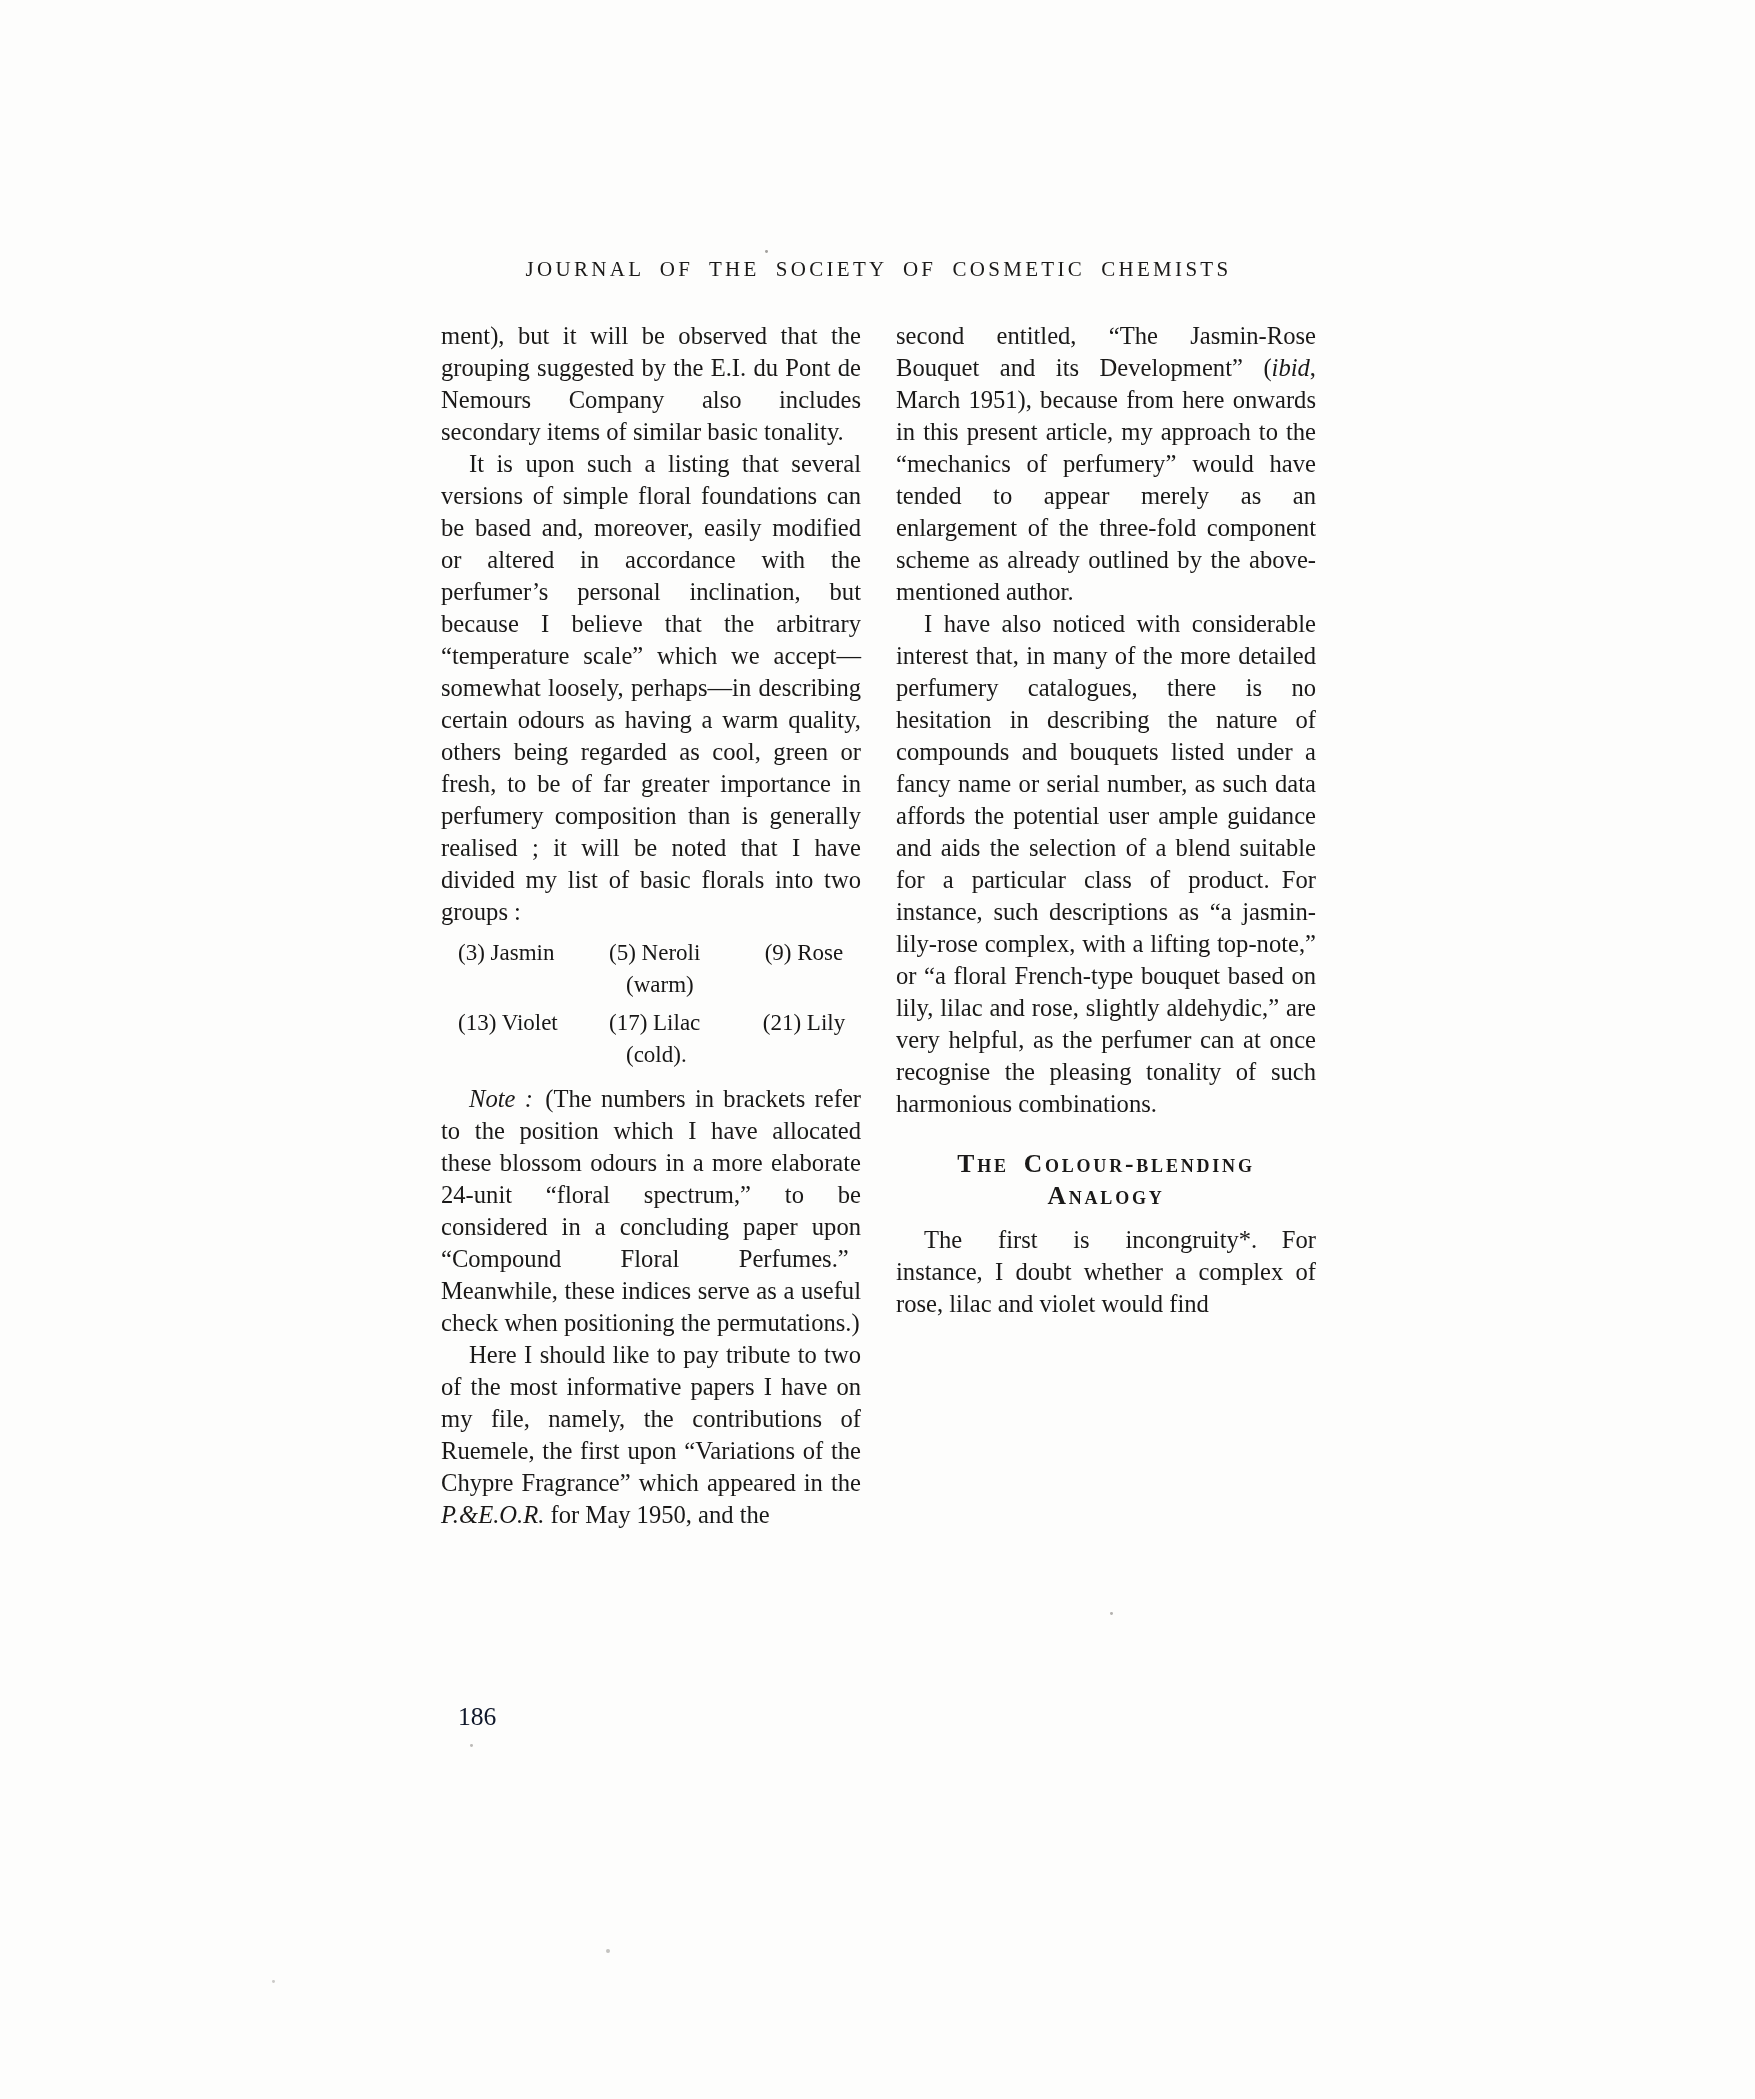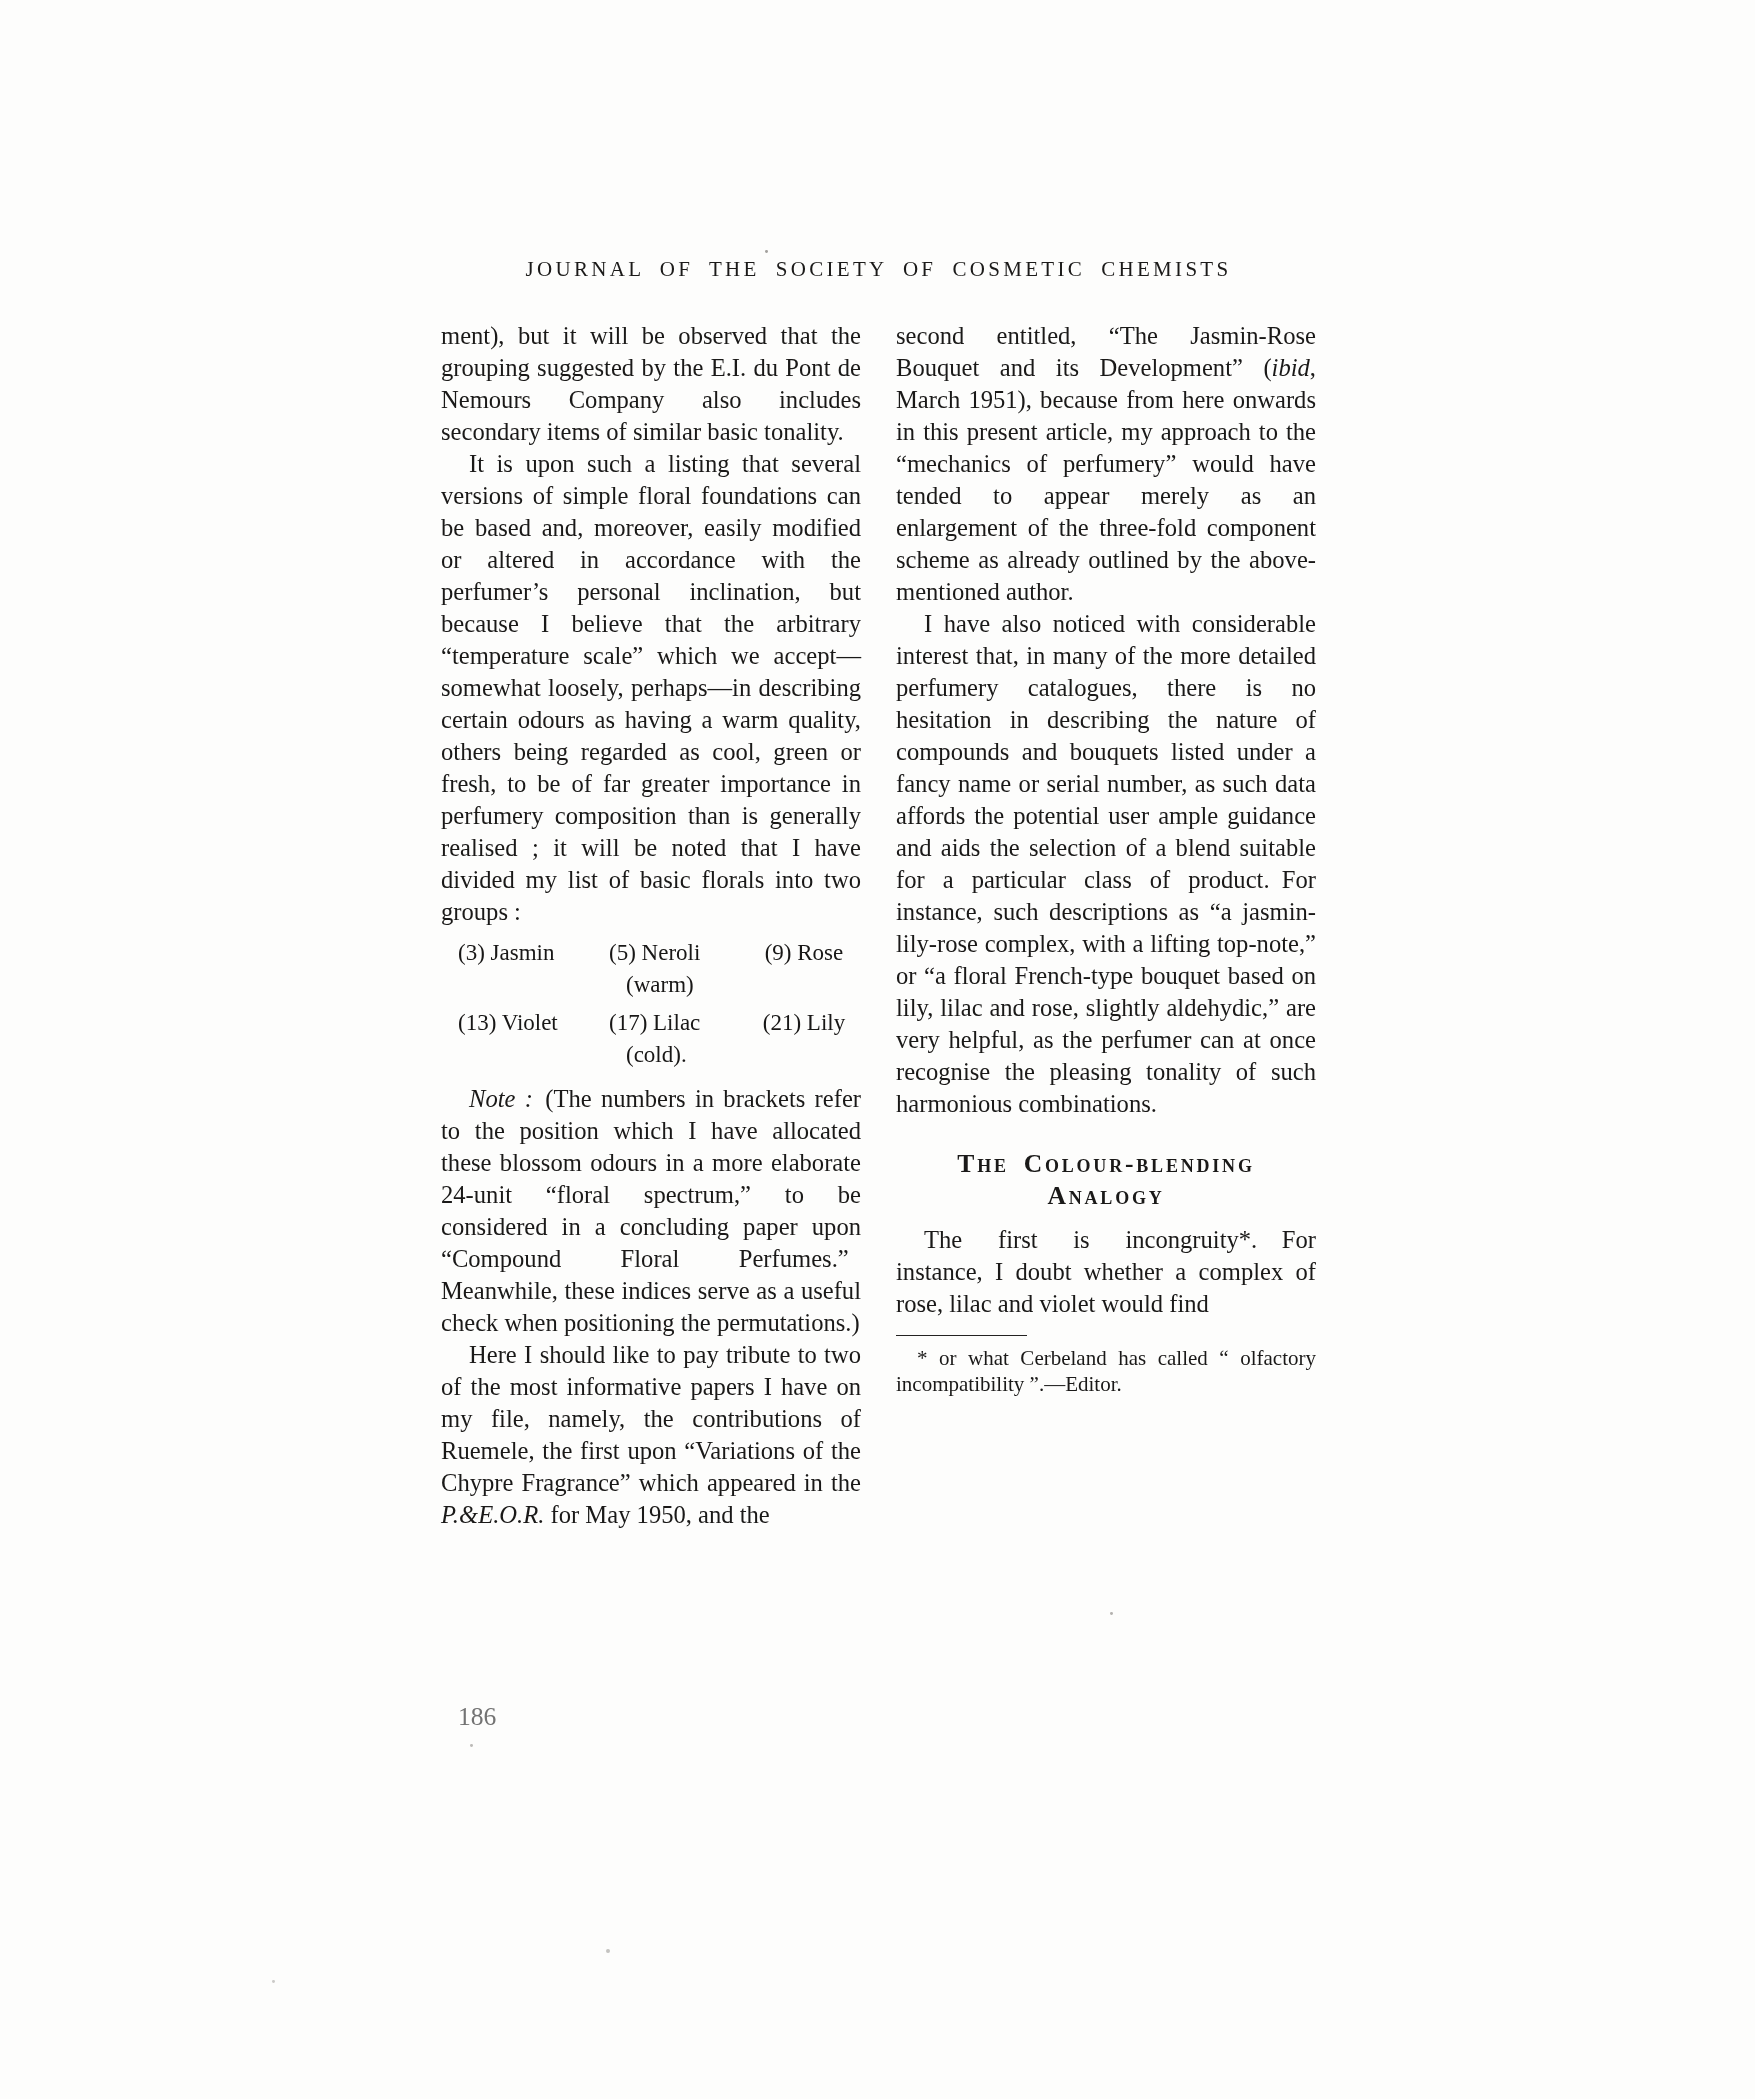--- a/index.html
+++ b/index.html
@@ -72,21 +72,21 @@
     font-size:21px;
     line-height:26.5px;
     text-align:justify;
     text-indent:21px;
     color:#1a1918;
   }
   .page-number {
     position:absolute;
     left:458px; top:1702px;
     font-size:25.6px;
-    color:#737373;
+    color:#0f172a;
   }
   .speck {
     position:absolute;
     border-radius:50%;
     background:#5a5651;
   }
   .speck.s1 { left:765px;  top:250px;  width:2.8px; height:2.8px; opacity:.55; }
   .speck.s2 { left:1110px; top:1612px; width:2.8px; height:2.8px; opacity:.45; }
   .speck.s3 { left:470px;  top:1744px; width:2.8px; height:2.8px; opacity:.4; }
   .speck.s4 { left:606px;  top:1949px; width:3.8px; height:3.8px; opacity:.35; }
@@ -124,24 +124,20 @@
   </section>
 
   <section class="col">
     <p class="para"><span>second entitled, “The Jasmin-Rose Bouquet and its Development” (</span><em class="italic">ibid</em><span>, March 1951), because from here onwards in this present article, my approach to the “mechanics of perfumery” would have tended to appear merely as an enlargement of the three-fold component scheme as already outlined by the above-mentioned author.</span></p>
     <p class="para indent">I have also noticed with considerable interest that, in many of the more detailed perfumery catalogues, there is no hesitation in describing the nature of compounds and bouquets listed under a fancy name or serial number, as such data affords the potential user ample guidance and aids the selection of a blend suitable for a particular class of product. For instance, such descriptions as “a jasmin-lily-rose complex, with a lifting top-note,” or “a floral French-type bouquet based on lily, lilac and rose, slightly aldehydic,” are very helpful, as the perfumer can at once recognise the pleasing tonality of such harmonious combinations.</p>
 
     <h2 class="section-heading">The Colour-blending Analogy</h2>
 
     <p class="para indent">The first is incongruity*. For instance, I doubt whether a complex of rose, lilac and violet would find</p>
 
-    <div class="footnote">
-      <hr class="footnote-rule">
-      <p class="footnote-text">* or what Cerbeland has called “ olfactory incompatibility ”.—Editor.</p>
-    </div>
   </section>
 
 </main>
 
 <div class="page-number">186</div>
 
 <span class="speck s1"></span>
 <span class="speck s2"></span>
 <span class="speck s3"></span>
 <span class="speck s4"></span>

